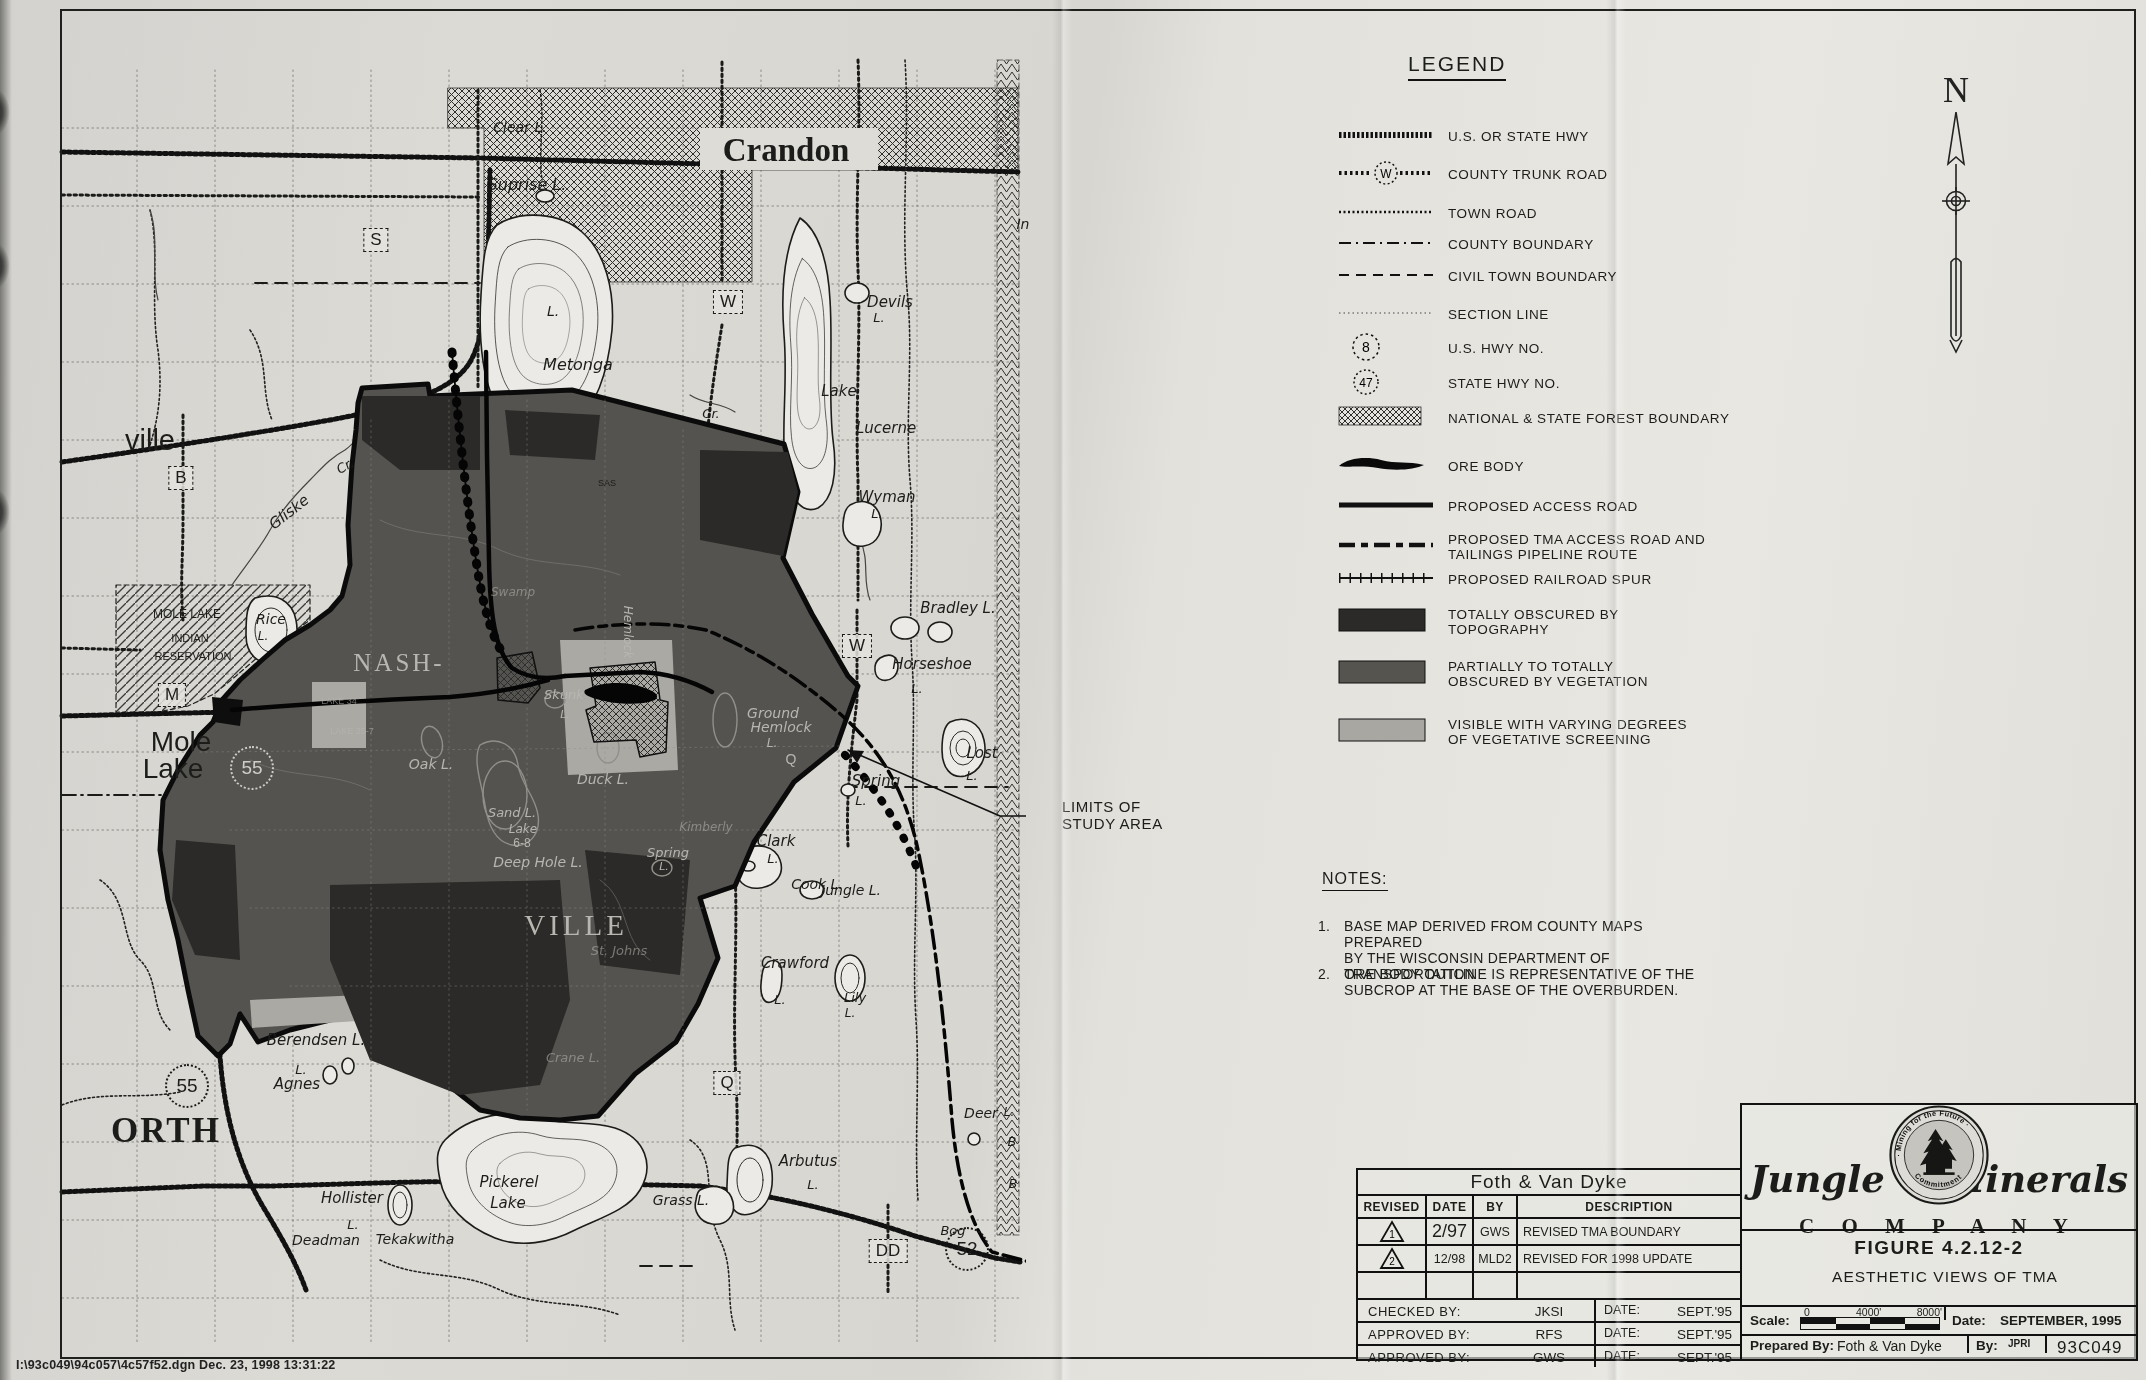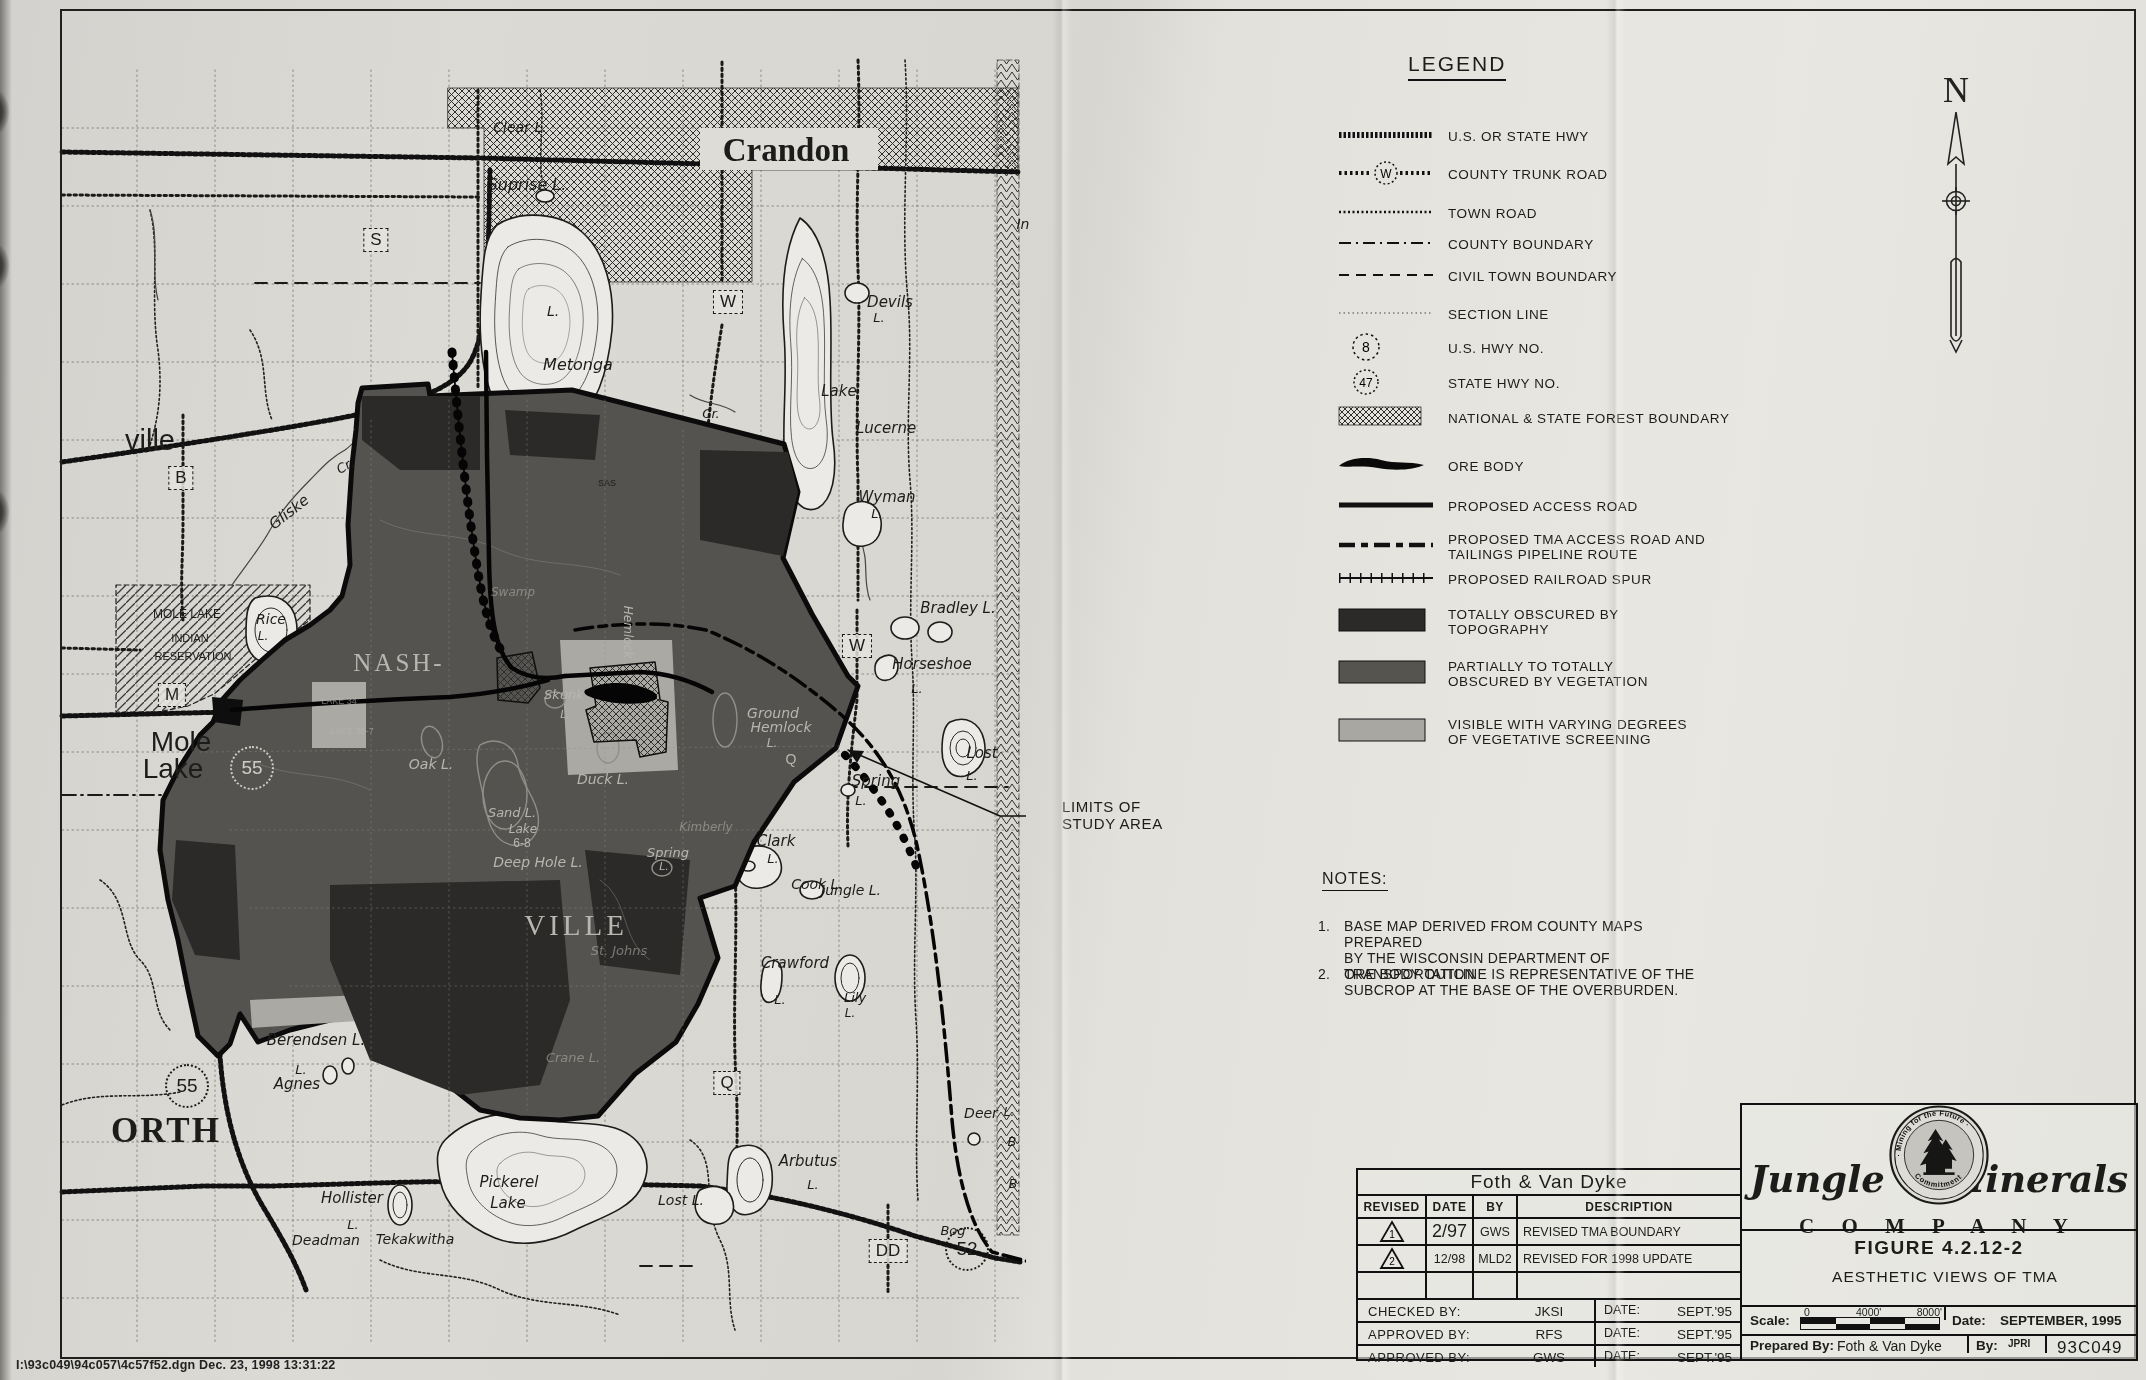--- a/index.html
+++ b/index.html
@@ -331,21 +331,21 @@
       <div class="ml" style="left: 513px; top: 592px; font-size: 12px; font-family: &quot;DejaVu Sans&quot;, sans-serif; font-style: italic; color: rgb(184, 182, 177); opacity: 0.55; transform: translate(-50%, -50%);">Swamp</div>
       <div class="ml" style="left: 316px; top: 1040px; font-size: 15px; font-family: &quot;DejaVu Sans&quot;, sans-serif; font-style: italic; transform: translate(-50%, -50%);">Berendsen L.</div>
       <div class="ml" style="left: 301px; top: 1069px; font-size: 13px; font-family: &quot;DejaVu Sans&quot;, sans-serif; font-style: italic; transform: translate(-50%, -50%);">L.</div>
       <div class="ml" style="left: 297px; top: 1084px; font-size: 15px; font-family: &quot;DejaVu Sans&quot;, sans-serif; font-style: italic; transform: translate(-50%, -50%);">Agnes</div>
       <div class="ml" style="left: 352px; top: 1198px; font-size: 15px; font-family: &quot;DejaVu Sans&quot;, sans-serif; font-style: italic; transform: translate(-50%, -50%);">Hollister</div>
       <div class="ml" style="left: 353px; top: 1224px; font-size: 13px; font-family: &quot;DejaVu Sans&quot;, sans-serif; font-style: italic; transform: translate(-50%, -50%);">L.</div>
       <div class="ml" style="left: 326px; top: 1240px; font-size: 14px; font-family: &quot;DejaVu Sans&quot;, sans-serif; font-style: italic; transform: translate(-50%, -50%);">Deadman</div>
       <div class="ml" style="left: 415px; top: 1239px; font-size: 14px; font-family: &quot;DejaVu Sans&quot;, sans-serif; font-style: italic; transform: translate(-50%, -50%);">Tekakwitha</div>
       <div class="ml" style="left: 509px; top: 1182px; font-size: 15px; font-family: &quot;DejaVu Sans&quot;, sans-serif; font-style: italic; transform: translate(-50%, -50%);">Pickerel</div>
       <div class="ml" style="left: 508px; top: 1203px; font-size: 15px; font-family: &quot;DejaVu Sans&quot;, sans-serif; font-style: italic; transform: translate(-50%, -50%);">Lake</div>
-      <div class="ml" style="left: 681px; top: 1200px; font-size: 14px; font-family: &quot;DejaVu Sans&quot;, sans-serif; font-style: italic; transform: translate(-50%, -50%);">Lost L.</div>
+      <div class="ml" style="left: 681px; top: 1200px; font-size: 14px; font-family: &quot;DejaVu Sans&quot;, sans-serif; font-style: italic; transform: translate(-50%, -50%);">Grass L.</div>
       <div class="ml" style="left: 808px; top: 1161px; font-size: 15px; font-family: &quot;DejaVu Sans&quot;, sans-serif; font-style: italic; transform: translate(-50%, -50%);">Arbutus</div>
       <div class="ml" style="left: 813px; top: 1184px; font-size: 13px; font-family: &quot;DejaVu Sans&quot;, sans-serif; font-style: italic; transform: translate(-50%, -50%);">L.</div>
       <div class="ml" style="left: 981px; top: 1113px; font-size: 14px; font-family: &quot;DejaVu Sans&quot;, sans-serif; font-style: italic; transform: translate(-50%, -50%);">Deer</div>
       <div class="ml" style="left: 1009px; top: 1112px; font-size: 12px; font-family: &quot;DejaVu Sans&quot;, sans-serif; font-style: italic; transform: translate(-50%, -50%);">L.</div>
       <div class="ml" style="left: 1012px; top: 1141px; font-size: 13px; font-family: &quot;DejaVu Sans&quot;, sans-serif; font-style: italic; transform: translate(-50%, -50%);">B</div>
       <div class="ml" style="left: 1013px; top: 1183px; font-size: 13px; font-family: &quot;DejaVu Sans&quot;, sans-serif; font-style: italic; transform: translate(-50%, -50%);">B</div>
       <div class="ml" style="left: 953px; top: 1230px; font-size: 13px; font-family: &quot;DejaVu Sans&quot;, sans-serif; font-style: italic; transform: translate(-50%, -50%);">Bog</div>
       <div class="ml" style="left: 795px; top: 963px; font-size: 15px; font-family: &quot;DejaVu Sans&quot;, sans-serif; font-style: italic; transform: translate(-50%, -50%);">Crawford</div>
       <div class="ml" style="left: 780px; top: 999px; font-size: 13px; font-family: &quot;DejaVu Sans&quot;, sans-serif; font-style: italic; transform: translate(-50%, -50%);">L.</div>
       <div class="ml" style="left: 855px; top: 997px; font-size: 13px; font-family: &quot;DejaVu Sans&quot;, sans-serif; font-style: italic; transform: translate(-50%, -50%);">Lily</div>

